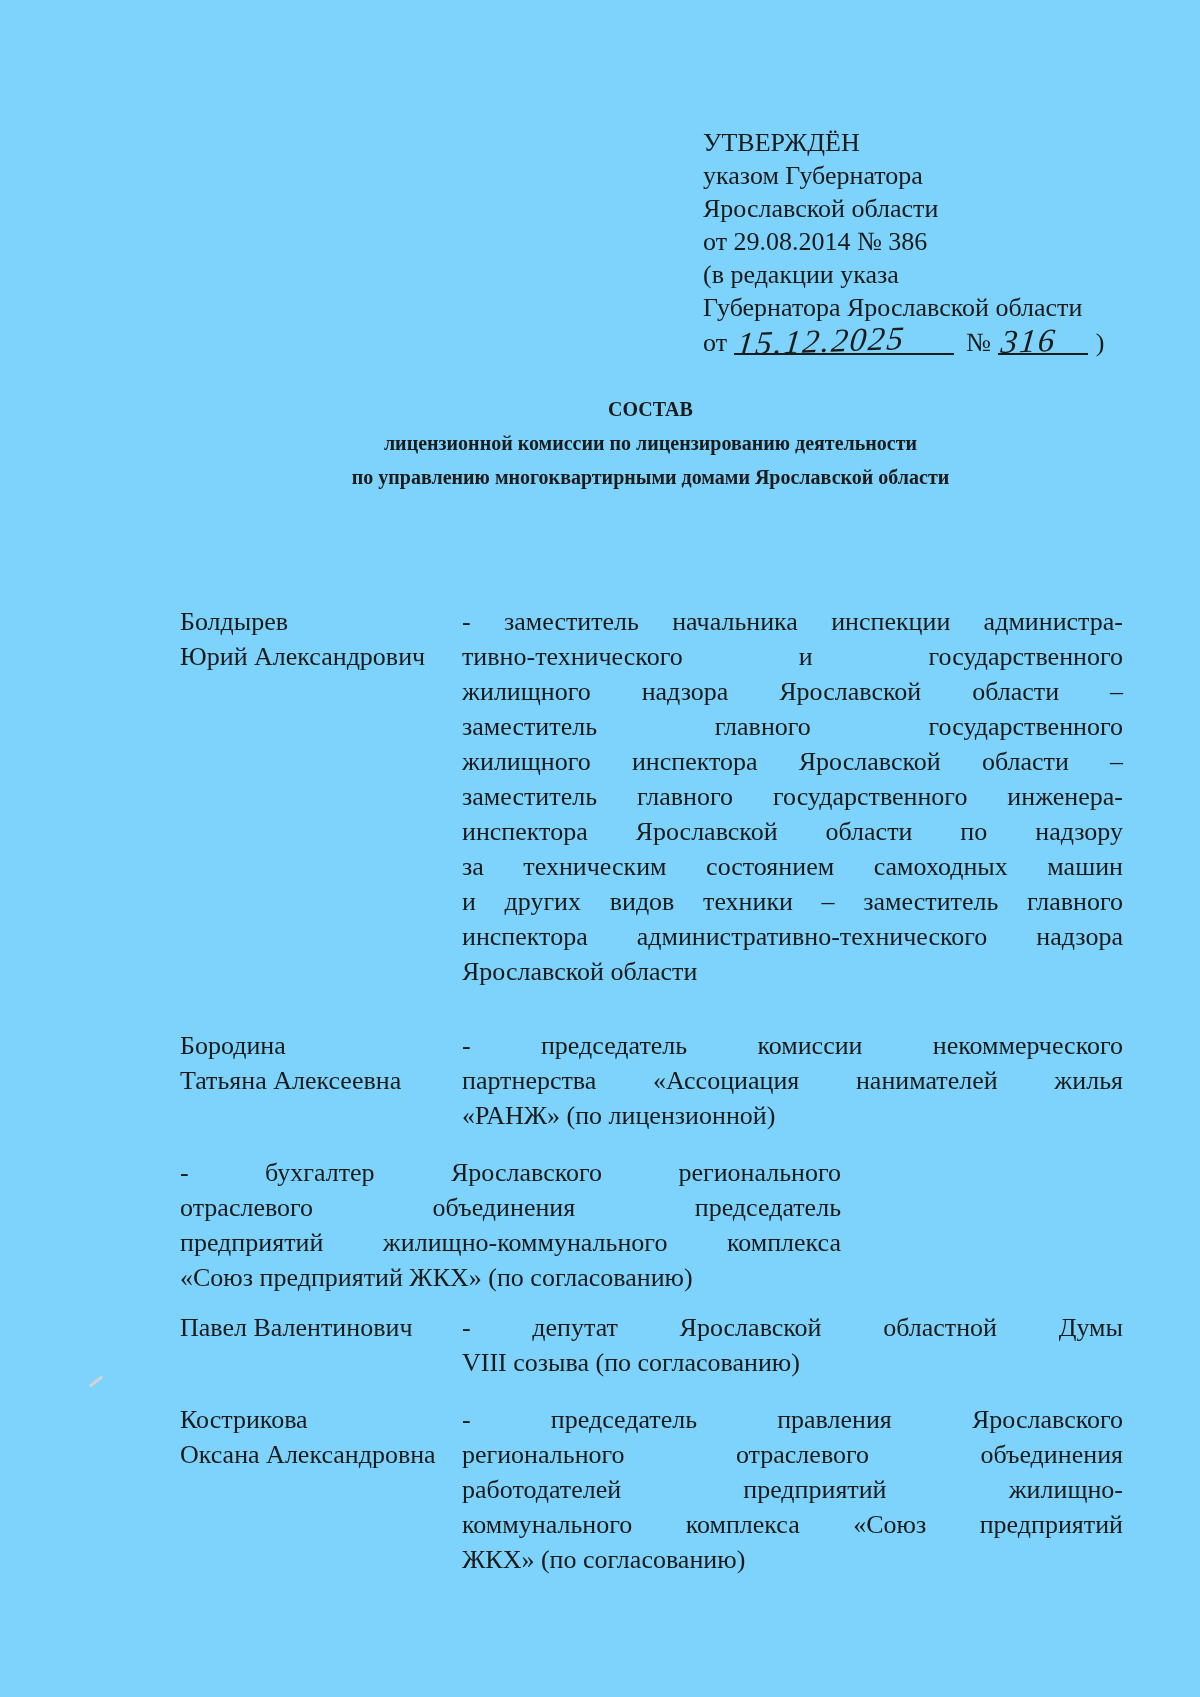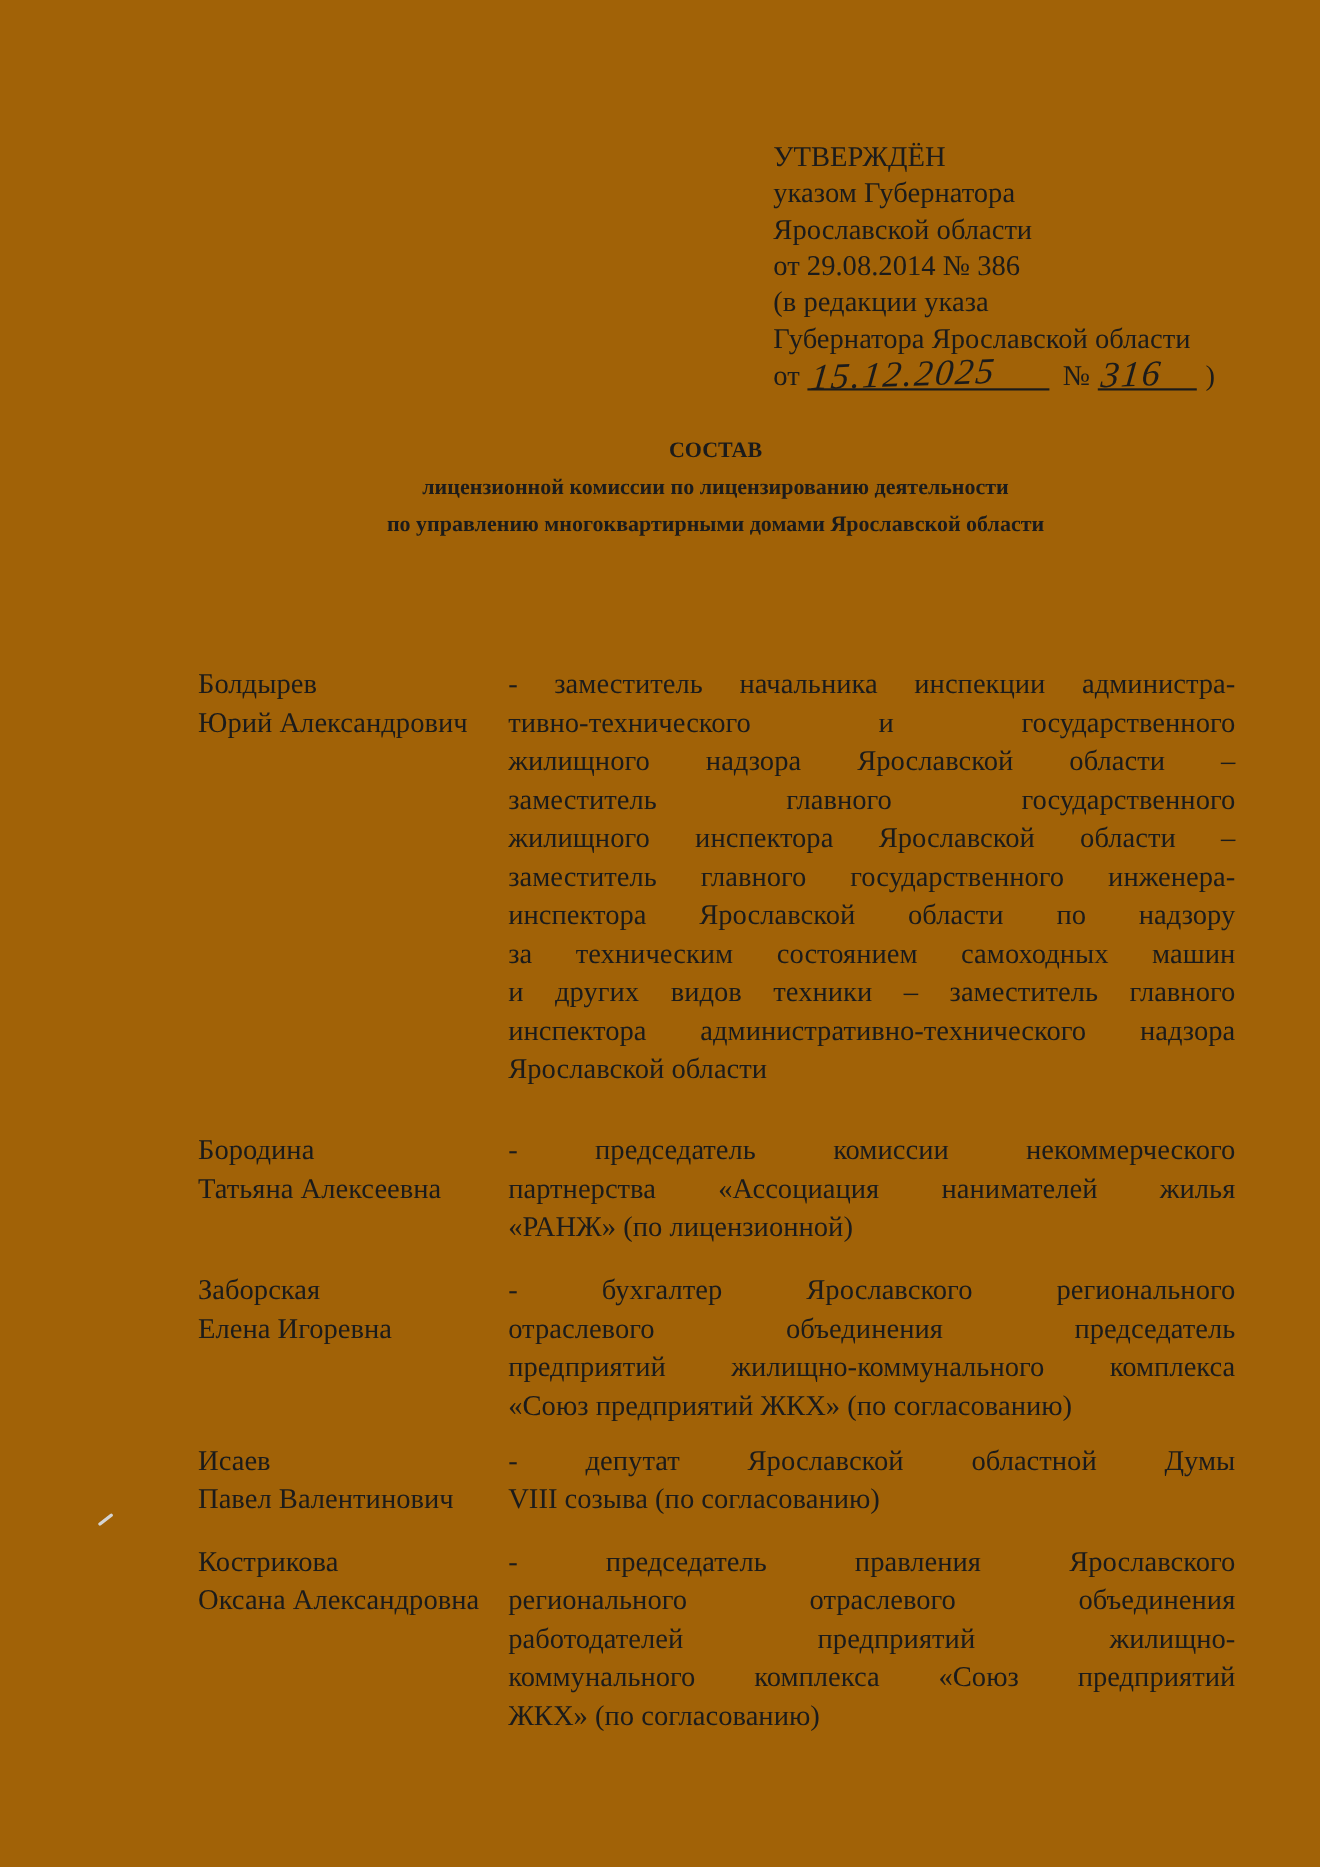--- a/index.html
+++ b/index.html
@@ -1,21 +1,21 @@
 <!DOCTYPE html>
 <html><head>
 <meta charset="utf-8">
 <style>
   * { box-sizing: border-box; }
   html, body { margin: 0; padding: 0; background: #ffffff; }
   .page {
     position: relative;
     width: 1200px;
     height: 1697px;
-    background: #a16207;
+    background: #7dd3fc;
     overflow: hidden;
     font-family: "Liberation Serif", "DejaVu Serif", serif;
     color: #1b1b1b;
   }
 
   
   .approval {
     position: absolute;
     left: 703px;
     top: 126px;
@@ -139,34 +139,29 @@
           <div class="nline">Бородина</div>
           <div class="nline">Татьяна Алексеевна</div>
         </div>
         <div class="desc-col">
           <div class="dline">- председатель комиссии некоммерческого</div>
           <div class="dline">партнерства «Ассоциация нанимателей жилья</div>
           <div class="dline last">«РАНЖ» (по лицензионной)</div>
         </div>
       </div>
       <div class="member">
-        <div class="name-col">
-          <div class="nline">Заборская</div>
-          <div class="nline">Елена Игоревна</div>
-        </div>
         <div class="desc-col">
           <div class="dline">- бухгалтер Ярославского регионального</div>
           <div class="dline">отраслевого объединения председатель</div>
           <div class="dline">предприятий жилищно-коммунального комплекса</div>
           <div class="dline last">«Союз предприятий ЖКХ» (по согласованию)</div>
         </div>
       </div>
       <div class="member">
         <div class="name-col">
-          <div class="nline">Исаев</div>
           <div class="nline">Павел Валентинович</div>
         </div>
         <div class="desc-col">
           <div class="dline">- депутат Ярославской областной Думы</div>
           <div class="dline last">VIII созыва (по согласованию)</div>
         </div>
       </div>
       <div class="member">
         <div class="name-col">
           <div class="nline">Кострикова</div>

